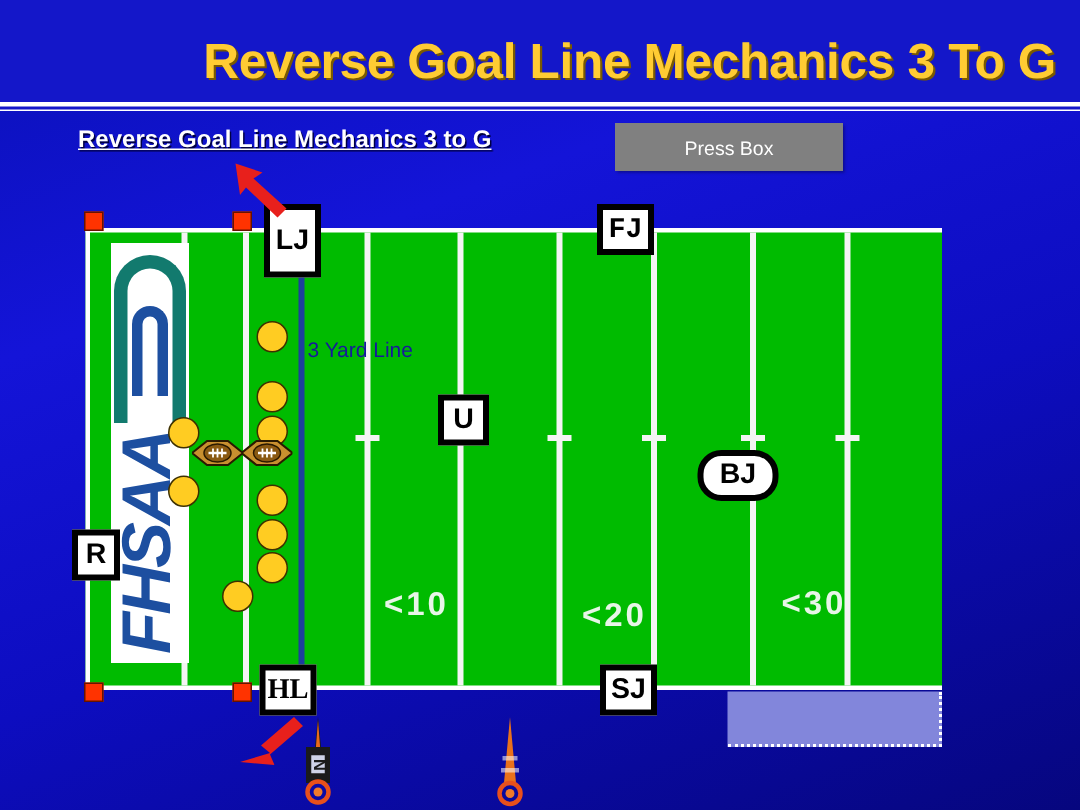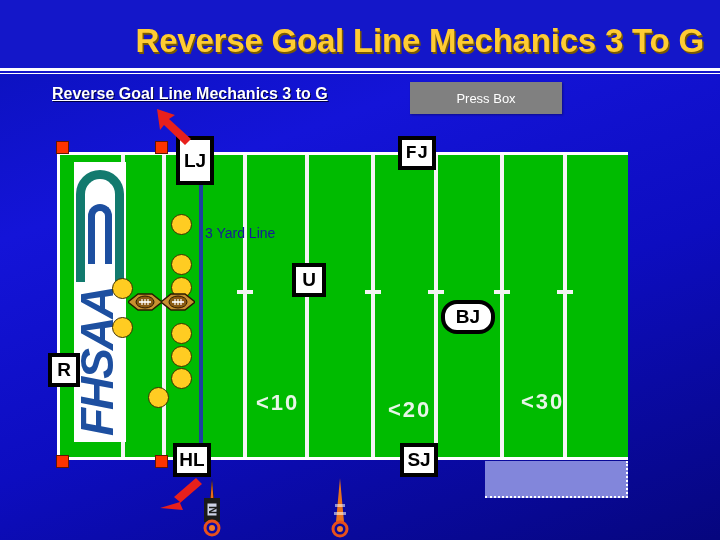--- a/index.html
+++ b/index.html
@@ -210,23 +210,23 @@
   </div>
 
   <div id="lavender-box"></div>
 
   <div id="yardline-label">3 Yard Line</div>
 
   <div id="layer-officials">
       <div class="official" style="left: 176px; top: 136px; width: 38px; height: 49px;">LJ</div>
       <div class="official" style="left: 398px; top: 136px; width: 38px; height: 34px; font-family: Liberation Mono, monospace;">FJ</div>
       <div class="official" style="left: 292px; top: 263px; width: 34px; height: 34px;">U</div>
-      <div class="official" style="left: 441px; top: 300px; width: 54px; height: 34px; border-radius: 16px;">BJ</div>
+      <div class="official" style="left: 465px; top: 300px; width: 54px; height: 34px; border-radius: 16px;">BJ</div>
       <div class="official" style="left: 48px; top: 353px; width: 32px; height: 34px;">R</div>
-      <div class="official" style="left: 173px; top: 443px; width: 38px; height: 34px;">HL</div>
+      <div class="official" style="left: 173px; top: 443px; width: 38px; height: 34px; font-family: Liberation Serif, serif;">HL</div>
       <div class="official" style="left: 400px; top: 443px; width: 38px; height: 34px;">SJ</div>
     </div>
   <div id="layer-players">
       <div class="player" style="left: 171px; top: 214px;"></div>
       <div class="player" style="left: 171px; top: 254px;"></div>
       <div class="player" style="left: 171px; top: 277px;"></div>
       <div class="player" style="left: 171px; top: 323px;"></div>
       <div class="player" style="left: 171px; top: 346px;"></div>
       <div class="player" style="left: 171px; top: 368px;"></div>
       <div class="player" style="left: 112px; top: 278px;"></div>

